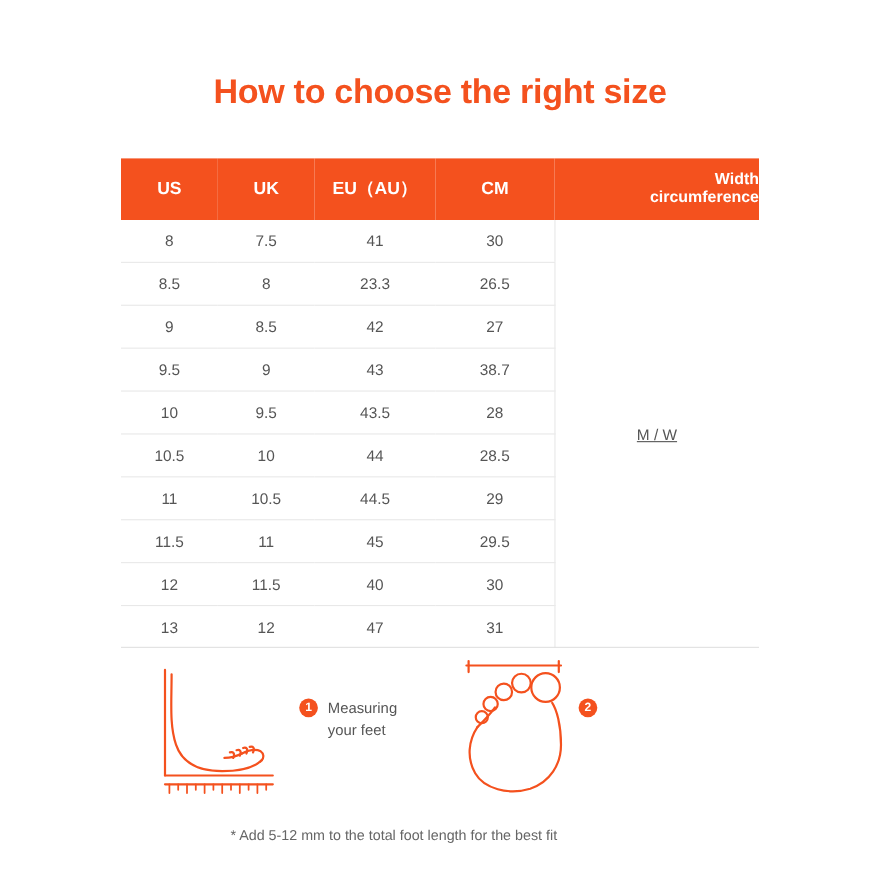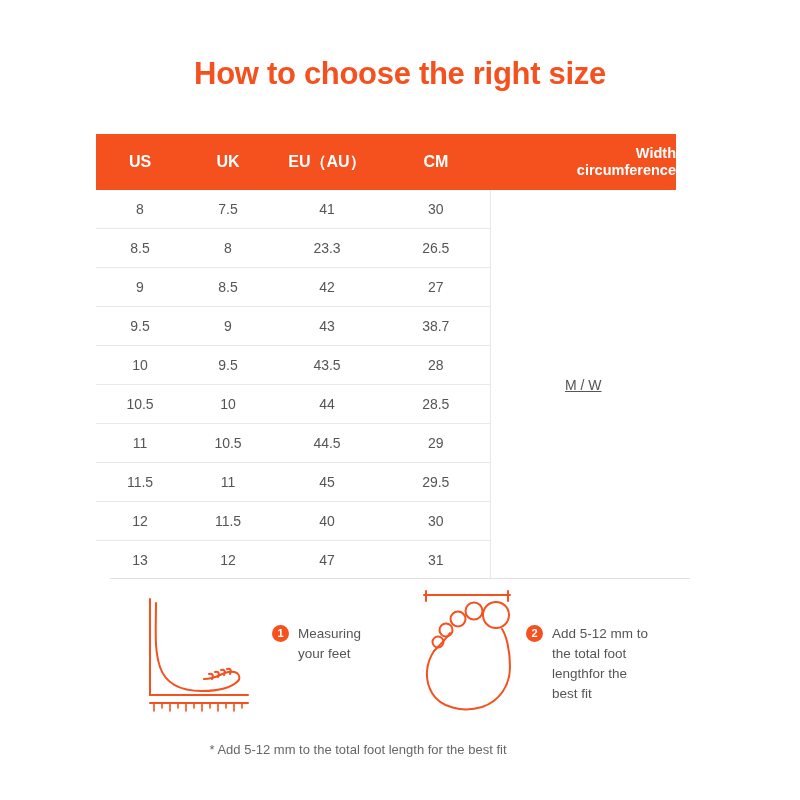--- a/index.html
+++ b/index.html
@@ -19,27 +19,27 @@
     width: 800px;
     height: 800px;
     box-sizing: border-box;
   }
   .title {
     text-align: center;
     color: #f4511e;
     font-size: 31px;
     font-weight: bold;
     letter-spacing: -0.3px;
-    margin: 4px;
+    margin: 14px;
     padding-top: 52px;
     padding-bottom: 0;
   }
   .table-wrap {
     position: absolute;
-    left: 96px;
+    left: 110px;
     top: 130px;
     width: 580px;
   }
   table.size-table {
     width: 580px;
     border-collapse: collapse;
     table-layout: fixed;
   }
   table.size-table thead th {
     background: #f4511e;
@@ -286,24 +286,20 @@
           <circle cx="64" cy="24" r="8.5"></circle>
           <circle cx="48" cy="32" r="7.5"></circle>
           <circle cx="36" cy="43" r="6.5"></circle>
           <circle cx="28" cy="55" r="5.5"></circle>
           <path d="M24 64 C16 76, 14 92, 22 106 C30 120, 52 126, 72 120 C90 114, 100 98, 100 80 C100 62, 96 48, 92 42"></path>
           <path d="M24 64 C30 58, 36 52, 40 46"></path>
         </g>
       </svg>
       <div class="step step-right">
         <div class="step-num">2</div>
-        <div class="step-text">Add 5-12 mm to
-the total foot
-lengthfor the
-best fit</div>
       </div>
     </div>
 
   </div>
 
   <div class="footnote">* Add 5-12 mm to the total foot length for the best fit</div>
 
 </div>
 
 </body></html>

